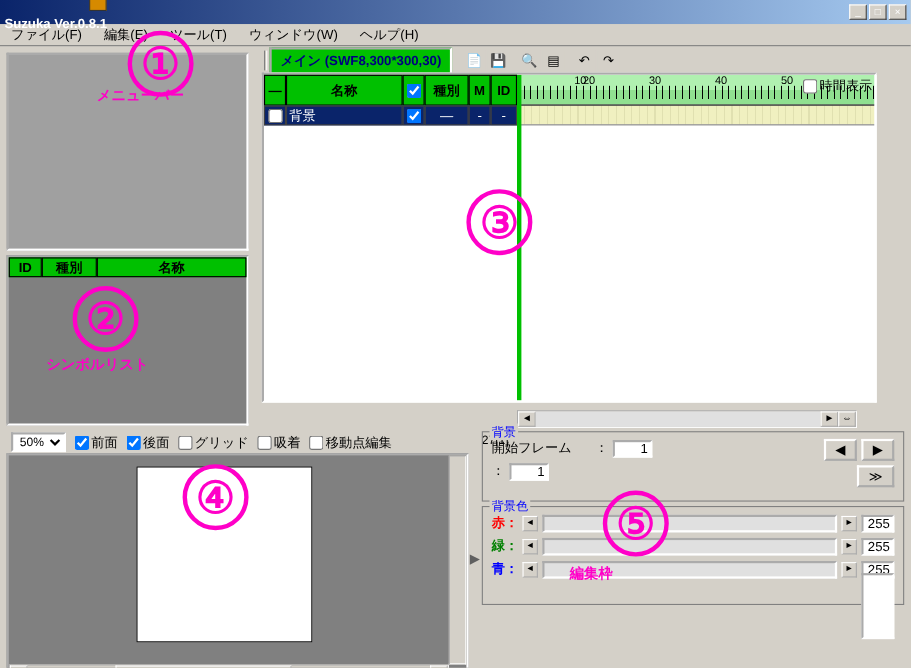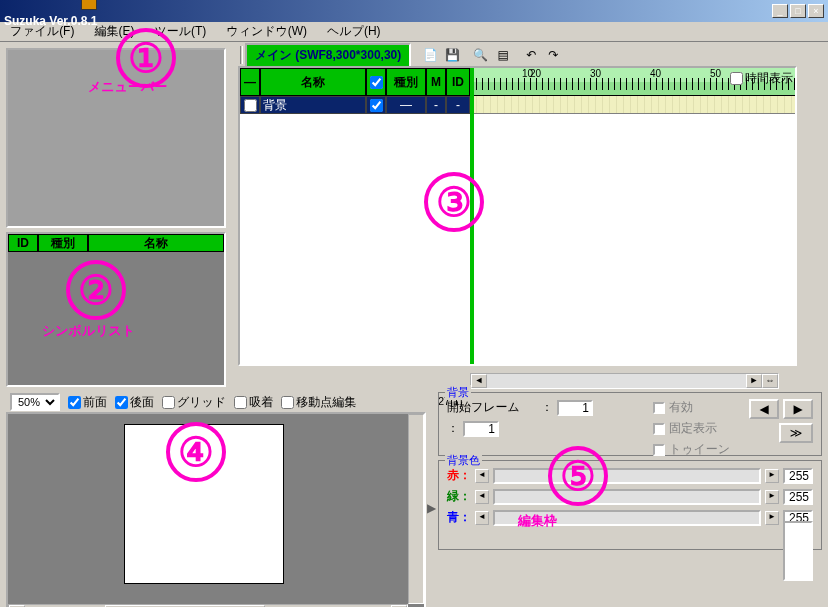--- a/index.html
+++ b/index.html
@@ -248,34 +248,20 @@
           <div class="edit-row">
             <span class="edit-label">開始フレーム</span>
             <span>：</span>
             <input class="edit-input" value="1" style="">
           </div>
           <div class="edit-row">
             <span>：</span>
             <input class="edit-input" value="1" style="">
           </div>
         </div>
-        <div style="width:80px">
-          <div class="edit-row">
-              <span class="small-chk"></span>
-              <span class="gray-label">有効</span>
-            </div>
-          <div class="edit-row">
-              <span class="small-chk"></span>
-              <span class="gray-label">固定表示</span>
-            </div>
-          <div class="edit-row">
-              <span class="small-chk"></span>
-              <span class="gray-label">トゥイーン</span>
-            </div>
-        </div>
         <div style="width:80px;display:flex;flex-direction:column;gap:4px;align-items:flex-end">
           <div style="display:flex;gap:4px">
             <div class="nav-btn">
                 <span>◀</span>
               </div>
             <div class="nav-btn">
                 <span>▶</span>
               </div>
           </div>
           <div class="nav-btn" style="width:34px">

